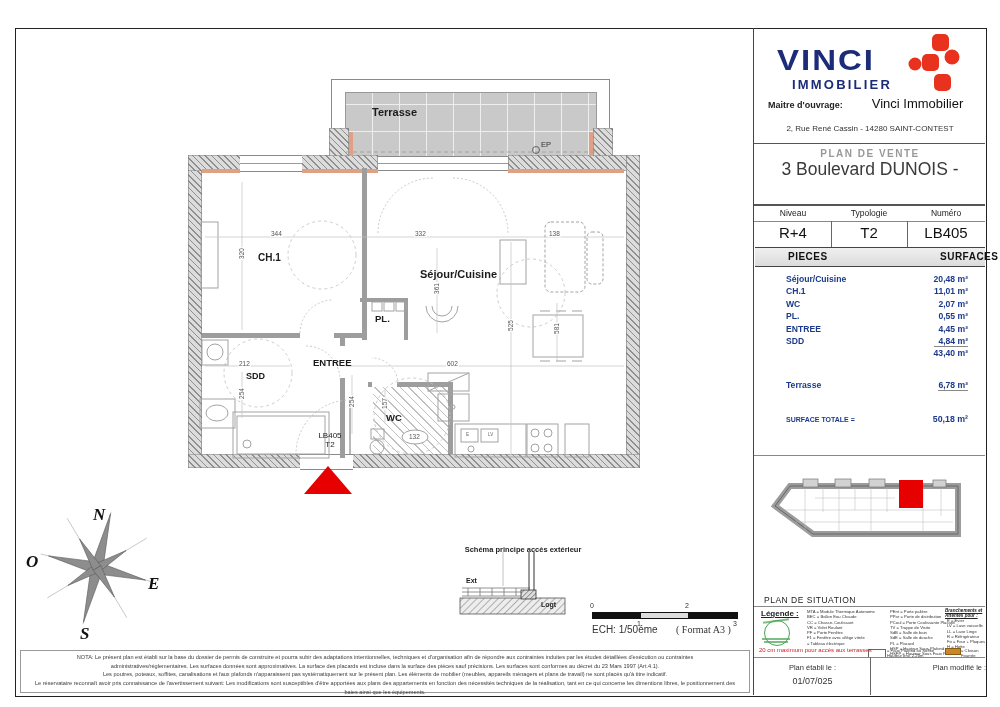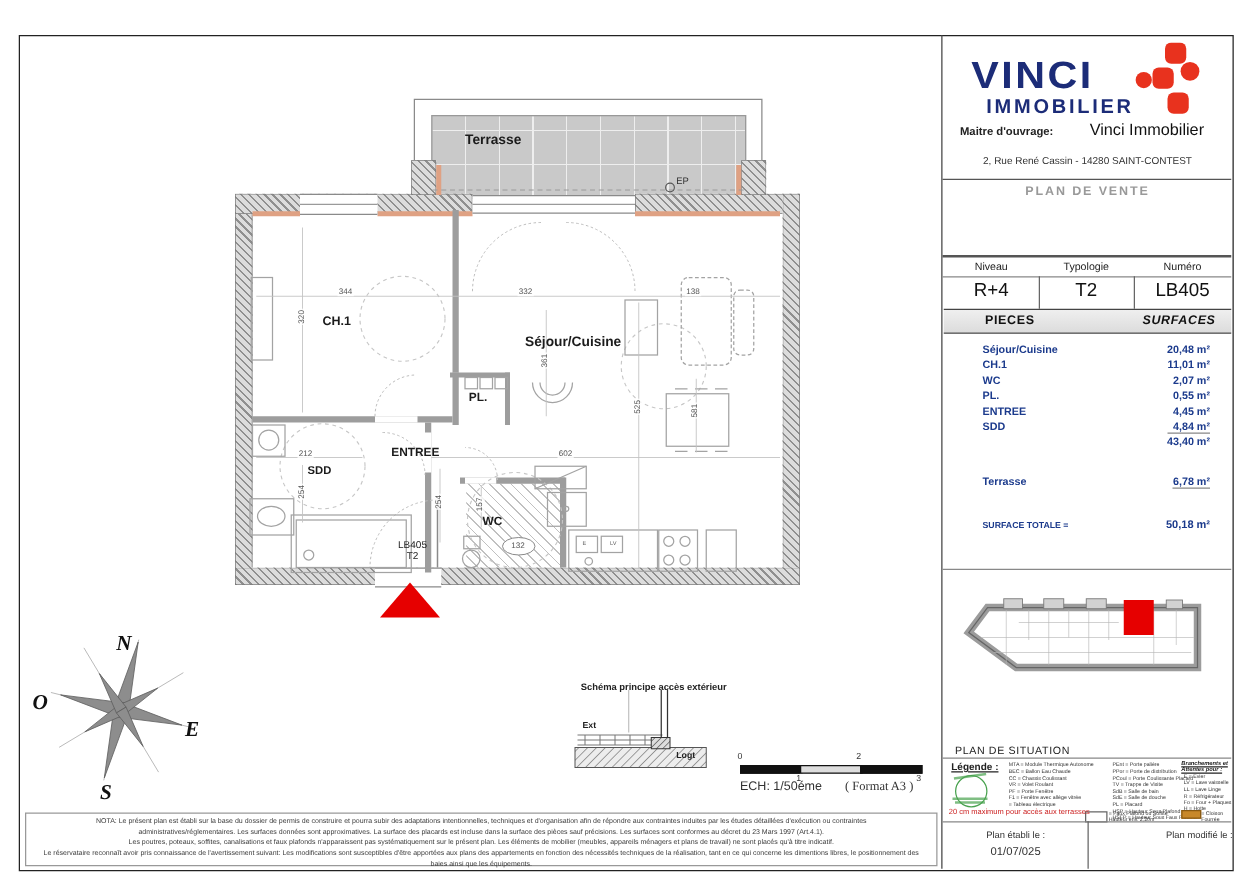--- a/index.html
+++ b/index.html
@@ -29,21 +29,21 @@
   #det-title{position:absolute;left:443px;top:545px;width:160px;text-align:center;font-size:7.5px;font-weight:700;color:#222;}
   .detlbl{position:absolute;font-size:7px;font-weight:700;color:#222;}
   
   .sseg{position:absolute;top:612px;height:5px;border:0.8px solid #111;}
   .stick{position:absolute;font-size:7px;color:#333;}
   #ech{position:absolute;left:592px;top:624px;font-size:10px;color:#333;}
   #fmt{position:absolute;left:676px;top:624px;font-size:10px;color:#333;font-family:Liberation Serif, serif;}
   
   #nota{position:absolute;left:20px;top:650px;width:730px;height:43px;border:0.7px solid #999;font-size:5.6px;line-height:1.55;color:#3c3c3c;text-align:center;padding:2px 10px;box-sizing:border-box;}
   #vinci{position:absolute;left:777px;top:41px;font-size:33px;font-weight:800;letter-spacing:2px;color:#1c2c78;transform:scaleY(.92);}
-  #immob{position:absolute;left:777px;top:77px;width:130px;text-align:right;font-size:16px;font-weight:700;letter-spacing:2.2px;color:#1c2c78;}
+  #immob{position:absolute;left:777px;top:77px;width:130px;text-align:center;font-size:13px;font-weight:700;letter-spacing:2.2px;color:#1c2c78;}
   #owner-lbl{position:absolute;left:768px;top:100px;font-size:9px;font-weight:700;color:#222;}
   #owner-name{position:absolute;left:855px;top:96px;width:125px;text-align:center;font-size:13px;font-weight:400;color:#111;}
   #owner-addr{position:absolute;left:755px;top:124px;width:230px;text-align:center;font-size:8px;color:#333;}
   #pdv{position:absolute;left:755px;top:148px;width:230px;text-align:center;font-size:10px;font-weight:700;letter-spacing:1.5px;color:#999;}
   #pdv-addr{position:absolute;left:755px;top:159px;width:230px;text-align:center;font-size:17.5px;color:#3a3a3a;line-height:1.2;font-weight:500;}
   .ut-h{position:absolute;top:208px;font-size:8.5px;color:#222;text-align:center;}
   .ut-v{position:absolute;top:224px;font-size:15px;color:#111;text-align:center;}
   .ut-border{position:absolute;background:#666;}
   #pieces-band{position:absolute;left:755px;top:247px;width:230px;height:20px;background:linear-gradient(#efefef,#dcdcdc);border-top:1.4px solid #444;border-bottom:1.4px solid #444;box-sizing:border-box;}
   #pieces-h,#surf-h{position:absolute;top:251px;font-size:10px;font-weight:700;letter-spacing:.5px;color:#111;}
@@ -288,38 +288,39 @@
       </g>
     </svg>
 
     <div id="owner-lbl">Maitre d'ouvrage:</div>
     <div id="owner-name">Vinci Immobilier</div>
     <div id="owner-addr">2, Rue René Cassin - 14280 SAINT-CONTEST</div>
     <div class="hline" style="left:754px;top:143px;width:231px;"></div>
 
     <div id="pdv">PLAN DE VENTE</div>
     <div id="pdv-addr">
+      <div>3 Boulevard DUNOIS -</div>
     </div>
     <div class="hline" style="left:754px;top:204px;width:231px;height:1.5px;"></div>
 
     <div>
       <div class="ut-h" style="left:755px;width:76px;">Niveau</div>
       <div class="ut-h" style="left:831px;width:76px;">Typologie</div>
       <div class="ut-h" style="left:907px;width:78px;">Numéro</div>
       <div class="hline" style="left:754px;top:221px;width:231px;background:#888;"></div>
       <div class="ut-v" style="left:755px;width:76px;">R+4</div>
       <div class="ut-v" style="left:831px;width:76px;">T2</div>
       <div class="ut-v" style="left:907px;width:78px;">LB405</div>
       <div class="ut-border" style="left:831px;top:221px;width:1px;height:26px;"></div>
       <div class="ut-border" style="left:907px;top:221px;width:1px;height:26px;"></div>
     </div>
 
     <div id="pieces-band"></div>
     <div id="pieces-h" style="left:788px;">PIECES</div>
-    <div id="surf-h" style="left:914px;font-style:italic;">SURFACES</div>
+    <div id="surf-h" style="left:940px;">SURFACES</div>
     <div id="srows">
       <div class="srow">
           <span>Séjour/Cuisine</span>
           <span>20,48 m²</span>
         </div>
         <div class="srow">
           <span>CH.1</span>
           <span>11,01 m²</span>
         </div>
         <div class="srow">

